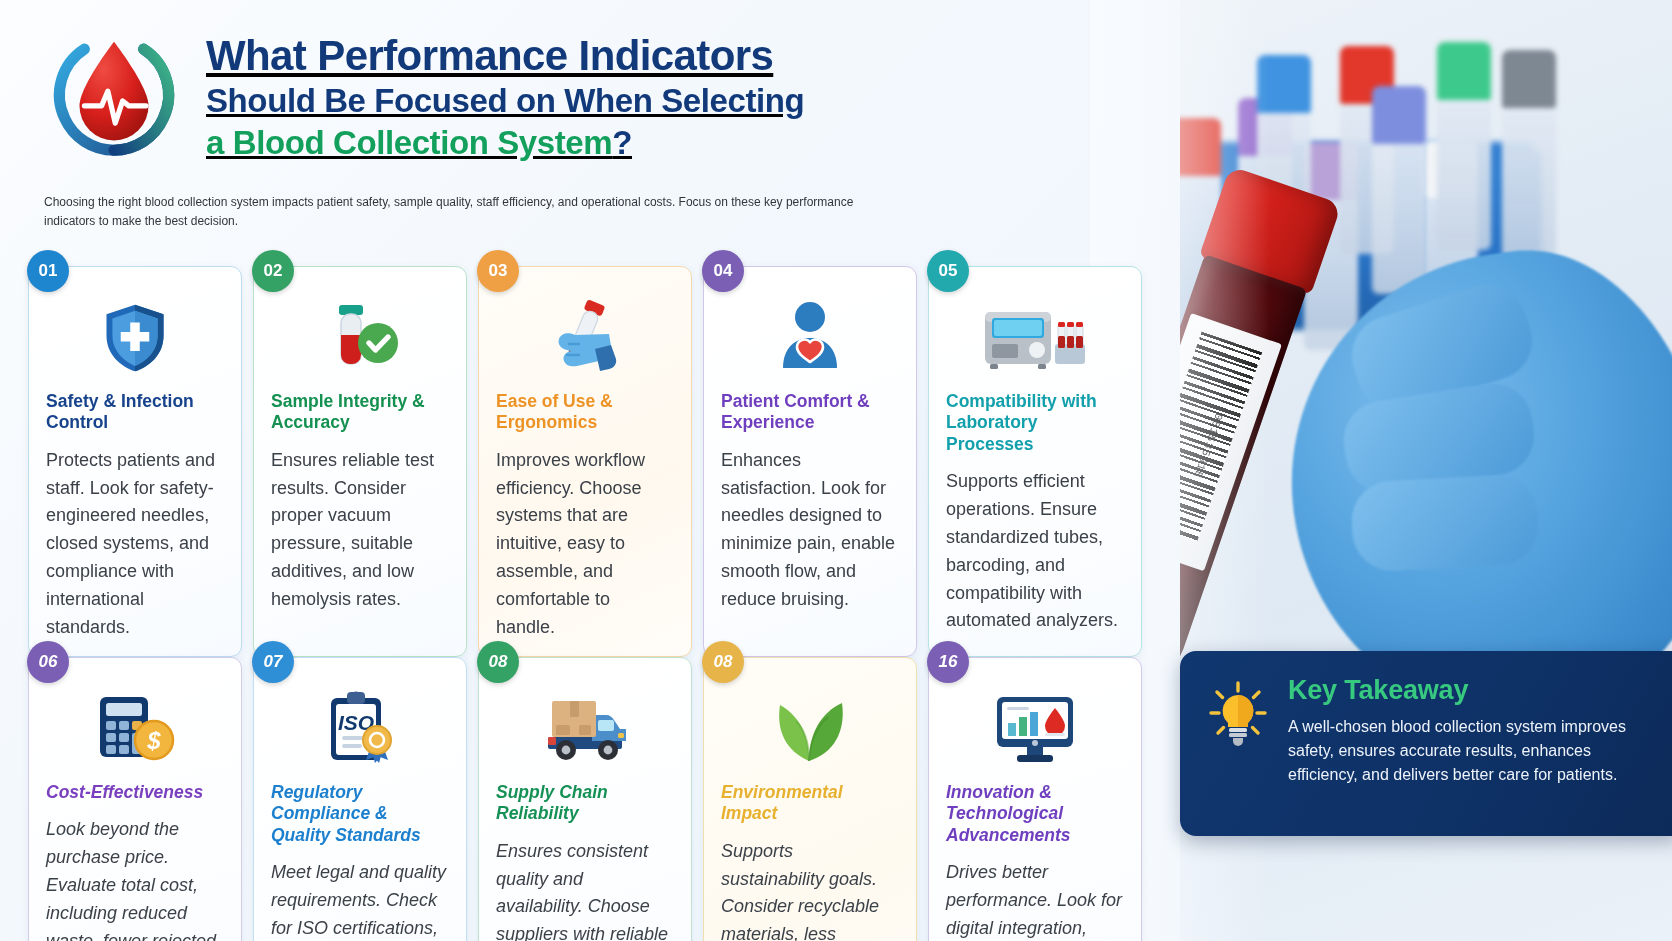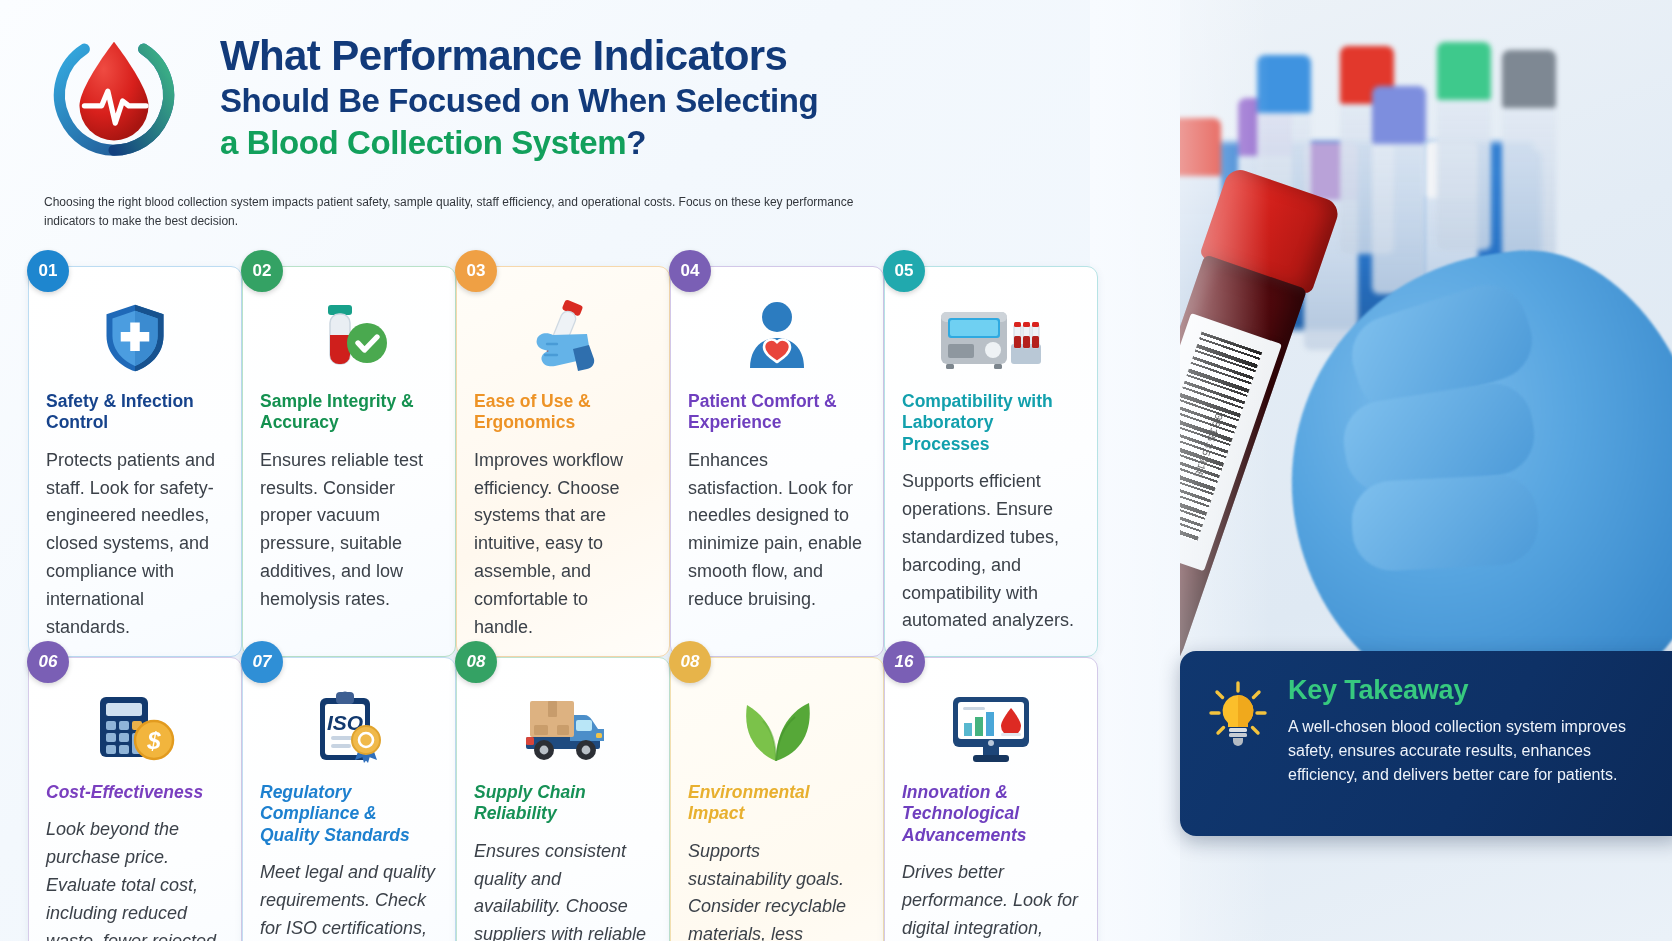--- a/index.html
+++ b/index.html
@@ -99,38 +99,38 @@
     width: 1180px; height: 941px;
     background: linear-gradient(135deg,#fbfdff 0%, #f3f8fd 40%, #eef5fc 100%);
   }
   .content:before{
     content:""; position:absolute; right:-90px; top:0; width:180px; height:941px;
     background: linear-gradient(90deg, rgba(248,251,255,1), rgba(248,251,255,0));
     pointer-events:none;
   }
 
   
-  .header { position:absolute; left:40px; top:22px; width: 900px; display:flex; gap:32px; }
+  .header { position:absolute; left:40px; top:22px; width: 900px; display:flex; gap:18px;text-decoration:underline; }
   .logo { width: 148px; height: 148px; flex: 0 0 148px; position: relative; }
   .logo svg { width:148px; height:148px; display:block; }
 
   .title-block { padding-top: 12px; }
   .title-l1 { font-size: 42px; font-weight: 800; color:#123a7a; letter-spacing:-.6px; line-height:1.07; }
   .title-l2 { font-size: 33px; font-weight: 800; color:#123a7a; letter-spacing:-.4px; line-height:1.18; margin-top:3px;}
   .title-l3 { font-size: 33px; font-weight: 800; letter-spacing:-.4px; line-height:1.18; margin-top:3px; color:#12a05c;}
   .title-l3 .q { color:#123a7a; }
 
   .intro {
     position:absolute; left:44px; top:193px; width: 860px;
     font-size: 12px; line-height: 1.55; color:#32363c;
   }
 
   
   .grid { position:absolute; left:28px; top:266px; width: 1125px; }
-  .row { display:flex; }
+  .row { display:flex; gap: 11px; }
   .row.r2 { margin-top: 0; font-style: italic; }
 
   .card {
     position: relative;
     width: 214px;
     background: linear-gradient(160deg,#ffffff 0%, #fdfeff 55%, #f7fbff 100%);
     border: 1.4px solid #cfe2f3;
     border-radius: 11px;
     padding: 30px 17px 14px;
     min-height: 278px;

